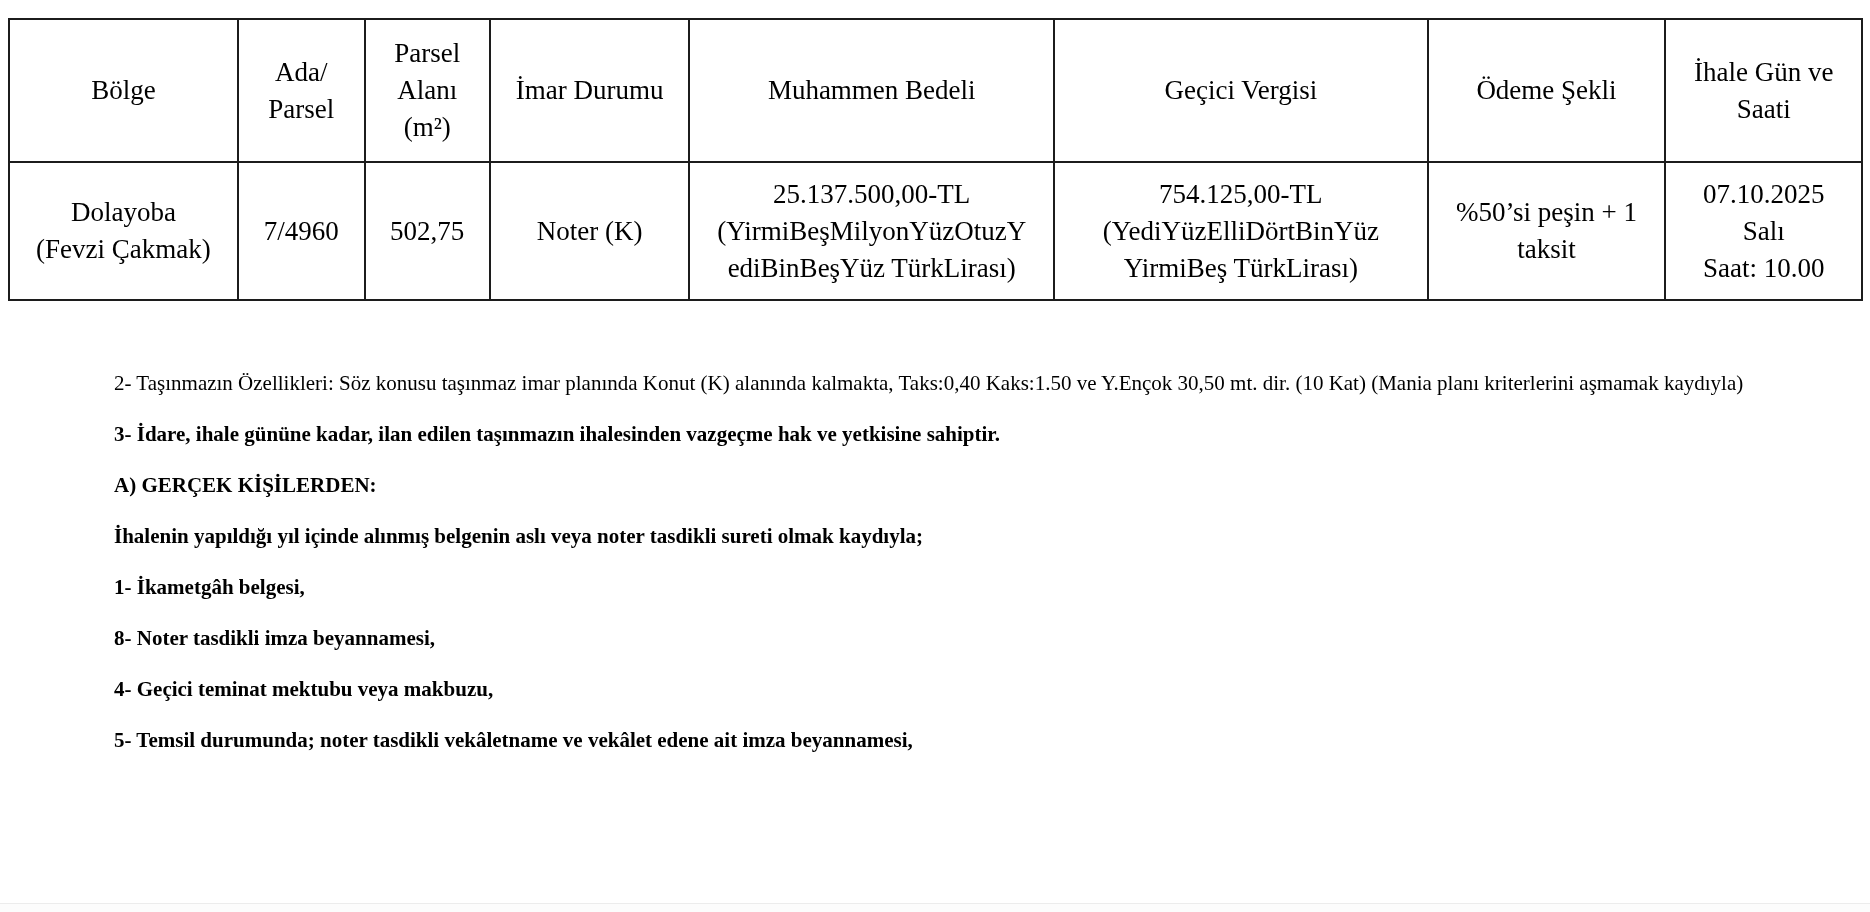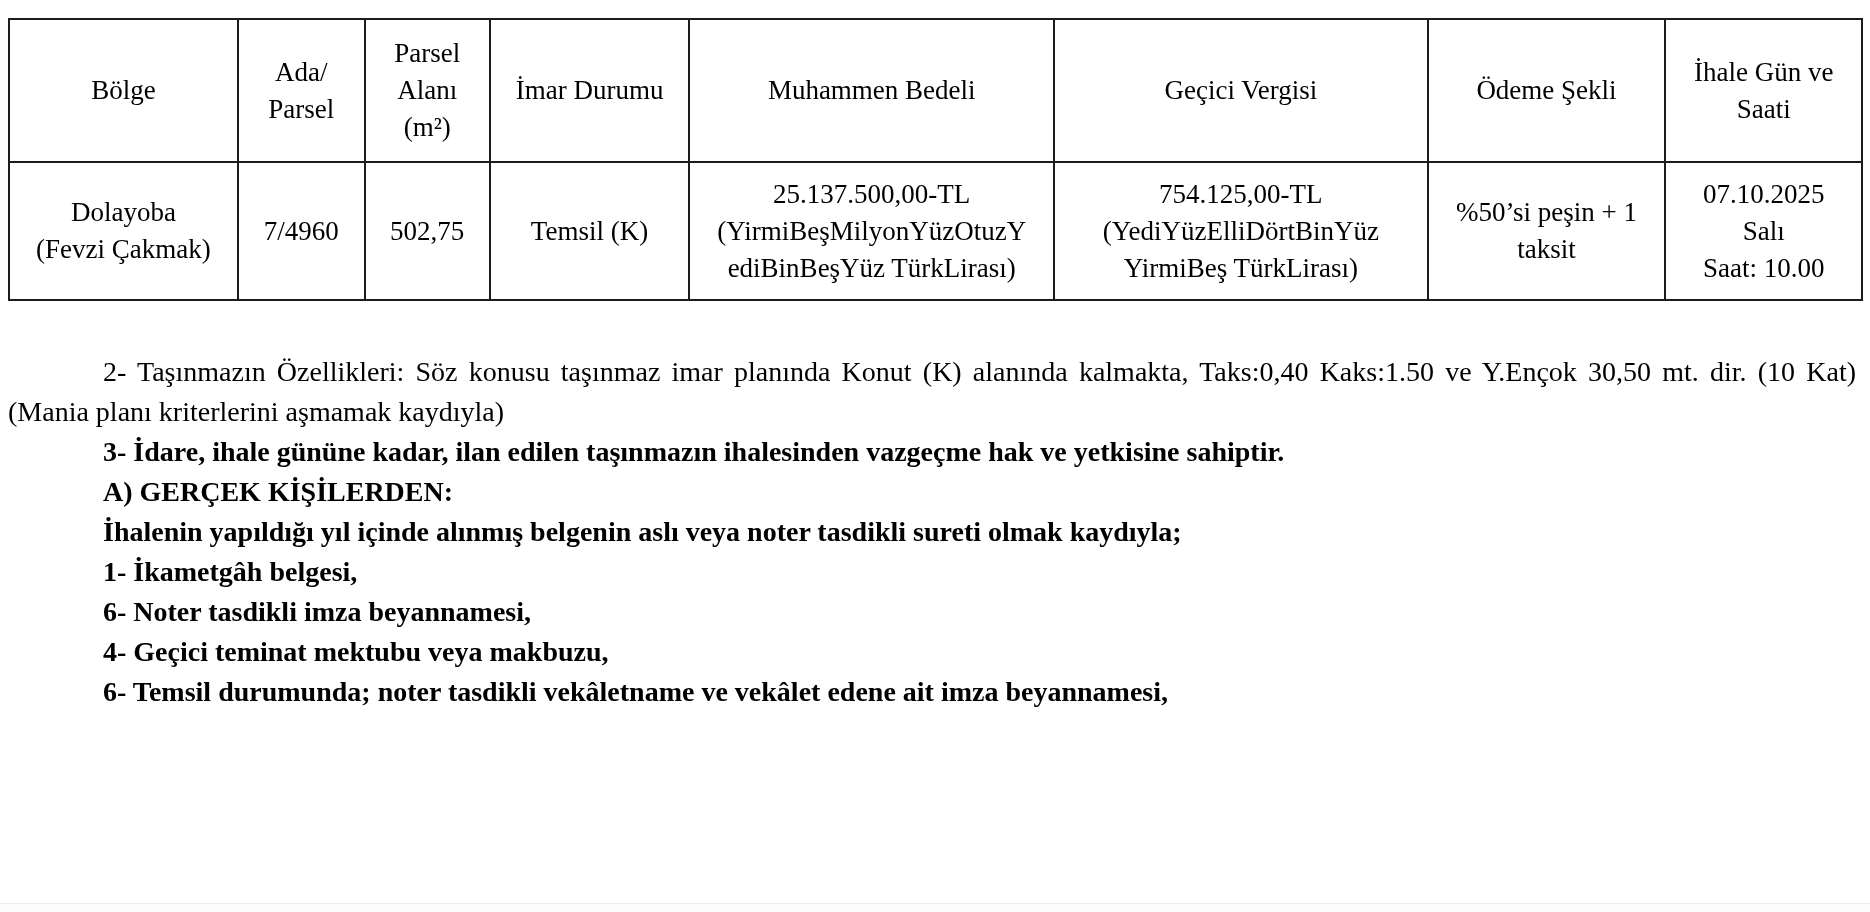--- a/index.html
+++ b/index.html
@@ -40,22 +40,22 @@
   tr.header-row { height: 143px; }
   tr.data-row   { height: 138px; }
 
   .content {
     position: absolute;
     left: 8px;
     top: 352px;
     width: 1848px;
   }
   .para {
-    margin: 0;
-    font-size: 28px;
+    margin: 11px;
+    font-size: 21px;
     line-height: 40px;
   }
   .para.justify {
     text-align: justify;
     text-indent: 95px;
   }
   .para.item {
     text-indent: 95px;
     font-weight: bold;
   }
@@ -98,21 +98,21 @@
       <th>Geçici Vergisi</th>
       <th>Ödeme Şekli</th>
       <th>İhale Gün ve
 Saati</th>
     </tr>
     <tr class="data-row">
       <td>Dolayoba
 (Fevzi Çakmak)</td>
       <td>7/4960</td>
       <td>502,75</td>
-      <td>Temsil (K)</td>
+      <td>Noter (K)</td>
       <td>25.137.500,00-TL
 (YirmiBeşMilyonYüzOtuzY
 ediBinBeşYüz TürkLirası)</td>
       <td>754.125,00-TL
 (YediYüzElliDörtBinYüz
 YirmiBeş TürkLirası)</td>
       <td>%50’si peşin + 1
 taksit</td>
       <td>07.10.2025
 Salı
@@ -120,20 +120,20 @@
     </tr>
   </tbody>
     </table>
 
   <div class="content">
     <p class="para justify">2- Taşınmazın Özellikleri: Söz konusu taşınmaz imar planında Konut (K) alanında kalmakta, Taks:0,40 Kaks:1.50 ve Y.Ençok 30,50 mt. dir. (10 Kat) (Mania planı kriterlerini aşmamak kaydıyla)</p>
     <p class="para item">3- İdare, ihale gününe kadar, ilan edilen taşınmazın ihalesinden vazgeçme hak ve yetkisine sahiptir.</p>
     <p class="para item">A) GERÇEK KİŞİLERDEN:</p>
     <p class="para item">İhalenin yapıldığı yıl içinde alınmış belgenin aslı veya noter tasdikli sureti olmak kaydıyla;</p>
     <p class="para item">1- İkametgâh belgesi,</p>
-    <p class="para item">6- Noter tasdikli imza beyannamesi,</p>
+    <p class="para item">8- Noter tasdikli imza beyannamesi,</p>
     <p class="para item">4- Geçici teminat mektubu veya makbuzu,</p>
-    <p class="para item">6- Temsil durumunda; noter tasdikli vekâletname ve vekâlet edene ait imza beyannamesi,</p>
+    <p class="para item">5- Temsil durumunda; noter tasdikli vekâletname ve vekâlet edene ait imza beyannamesi,</p>
   </div>
 
   <div class="bottom-strip"></div>
 
 </div>
 
 </body></html>

